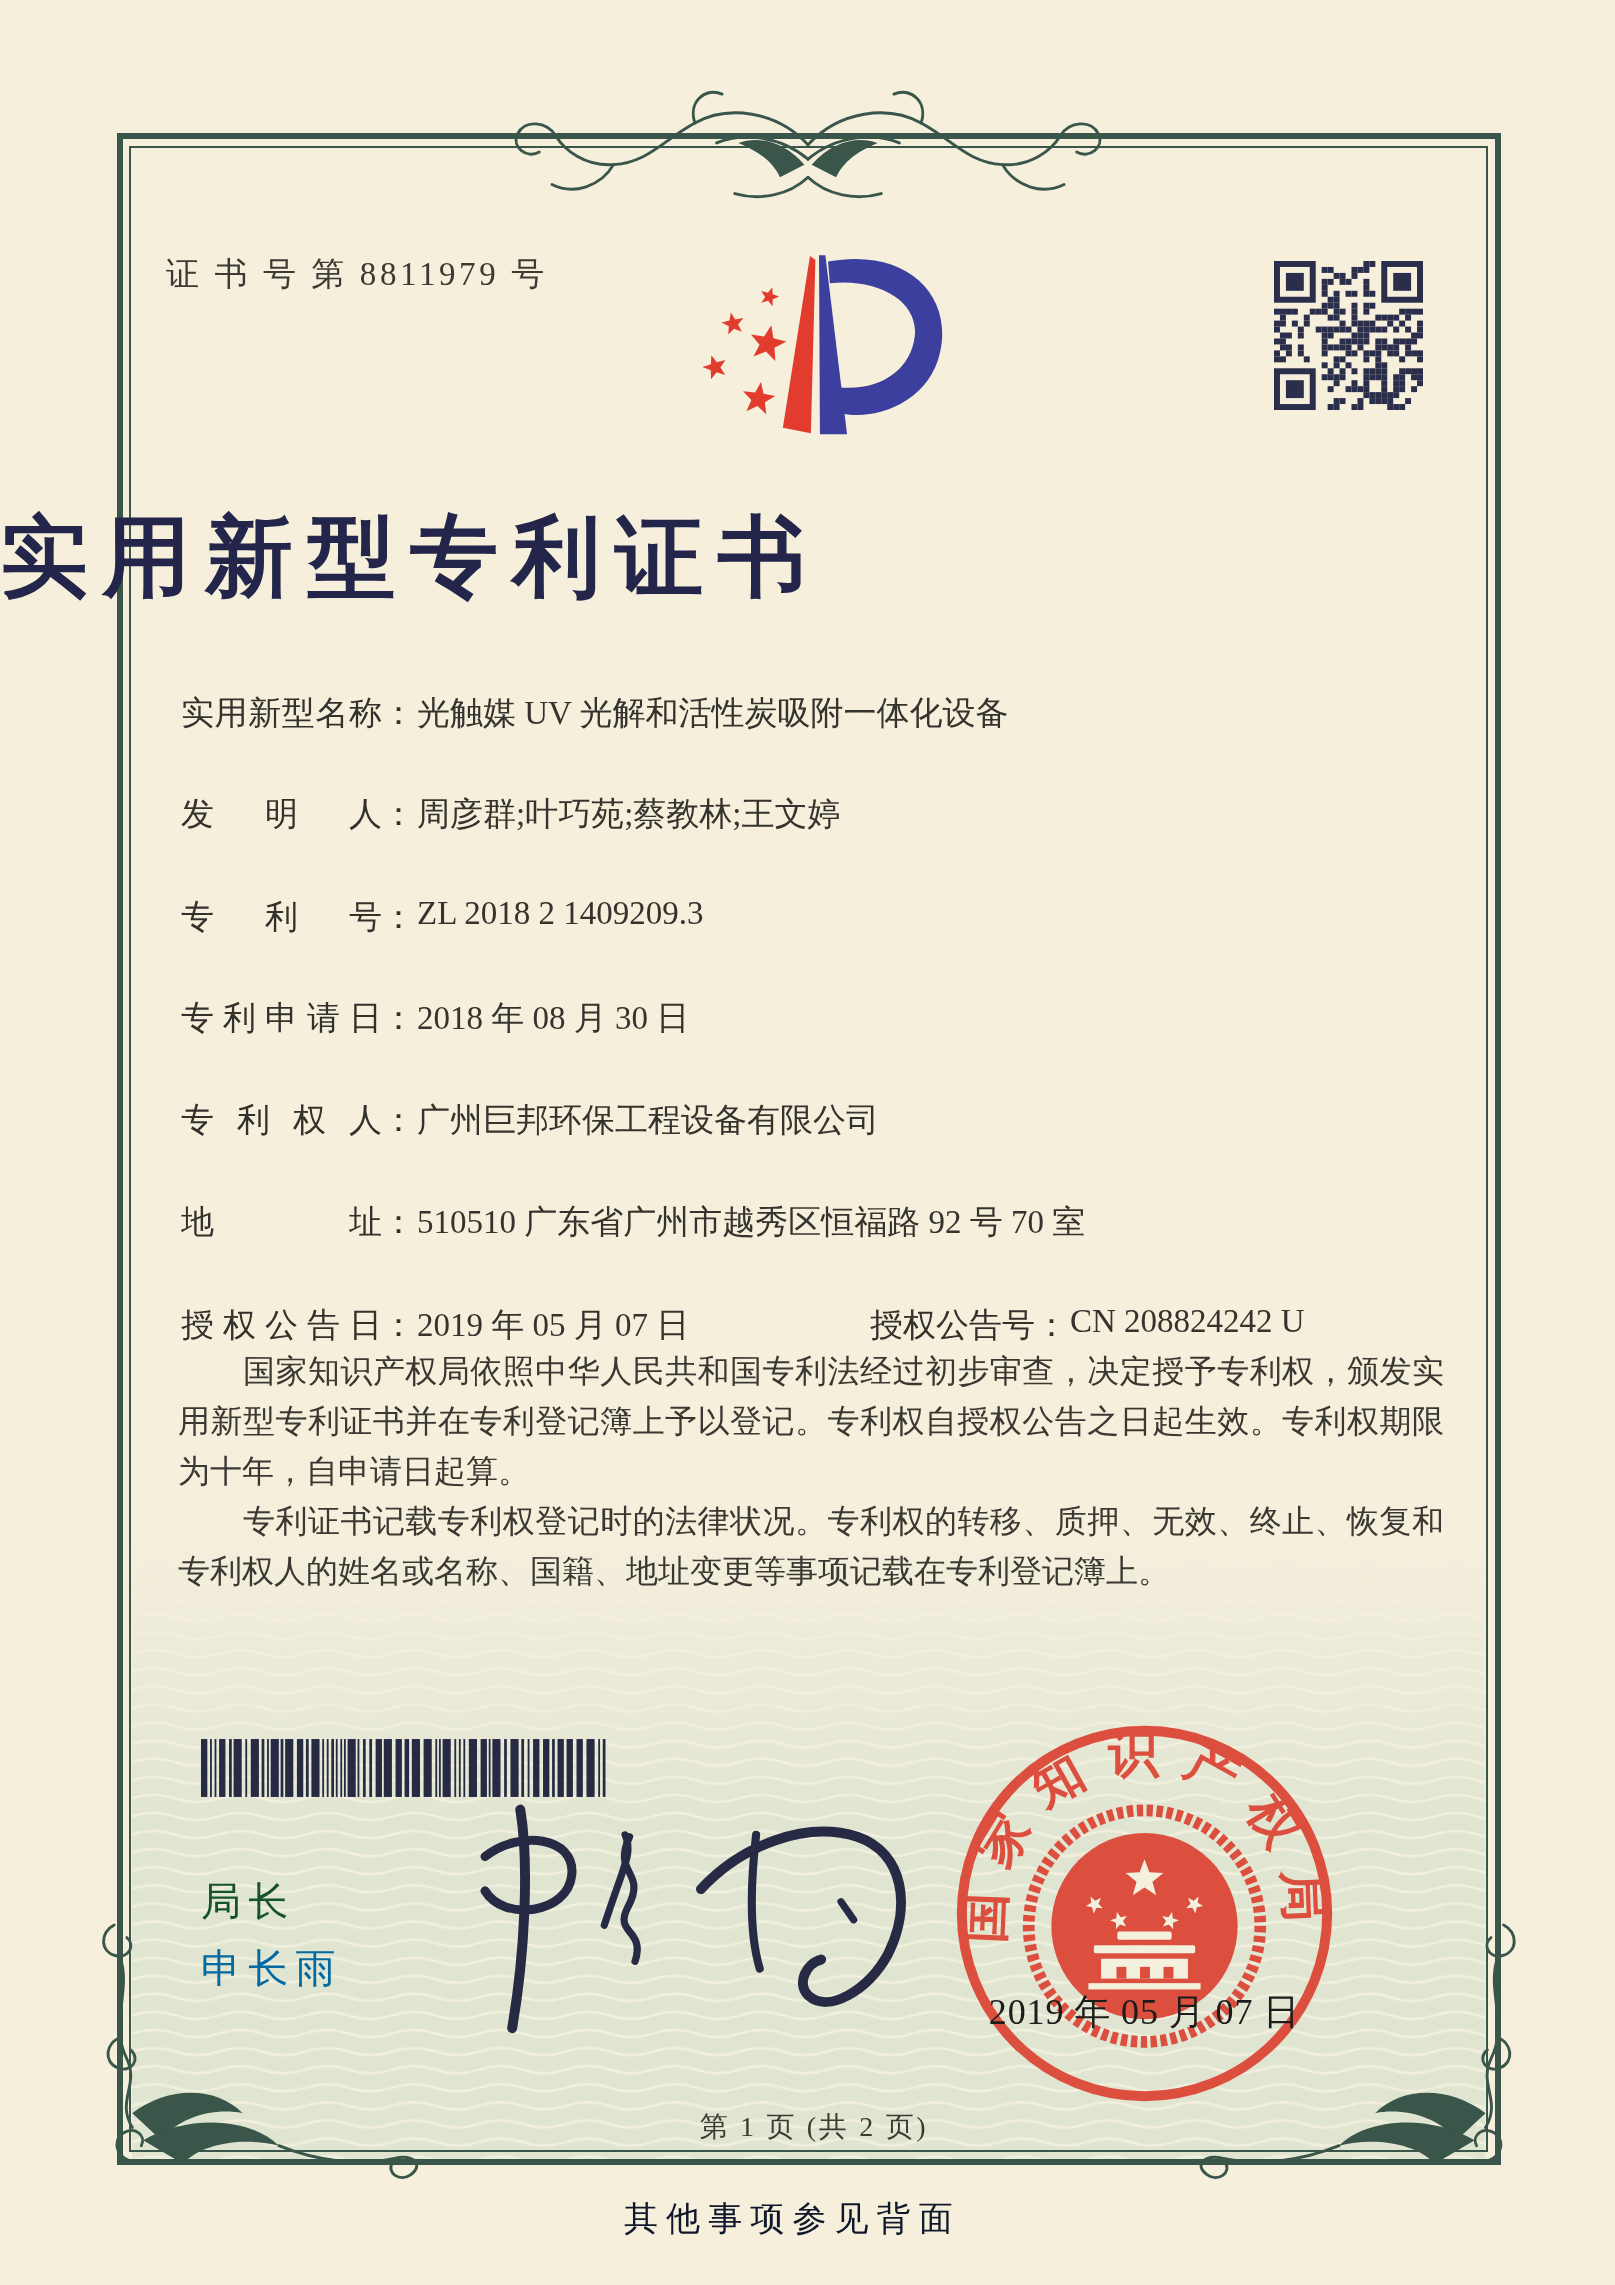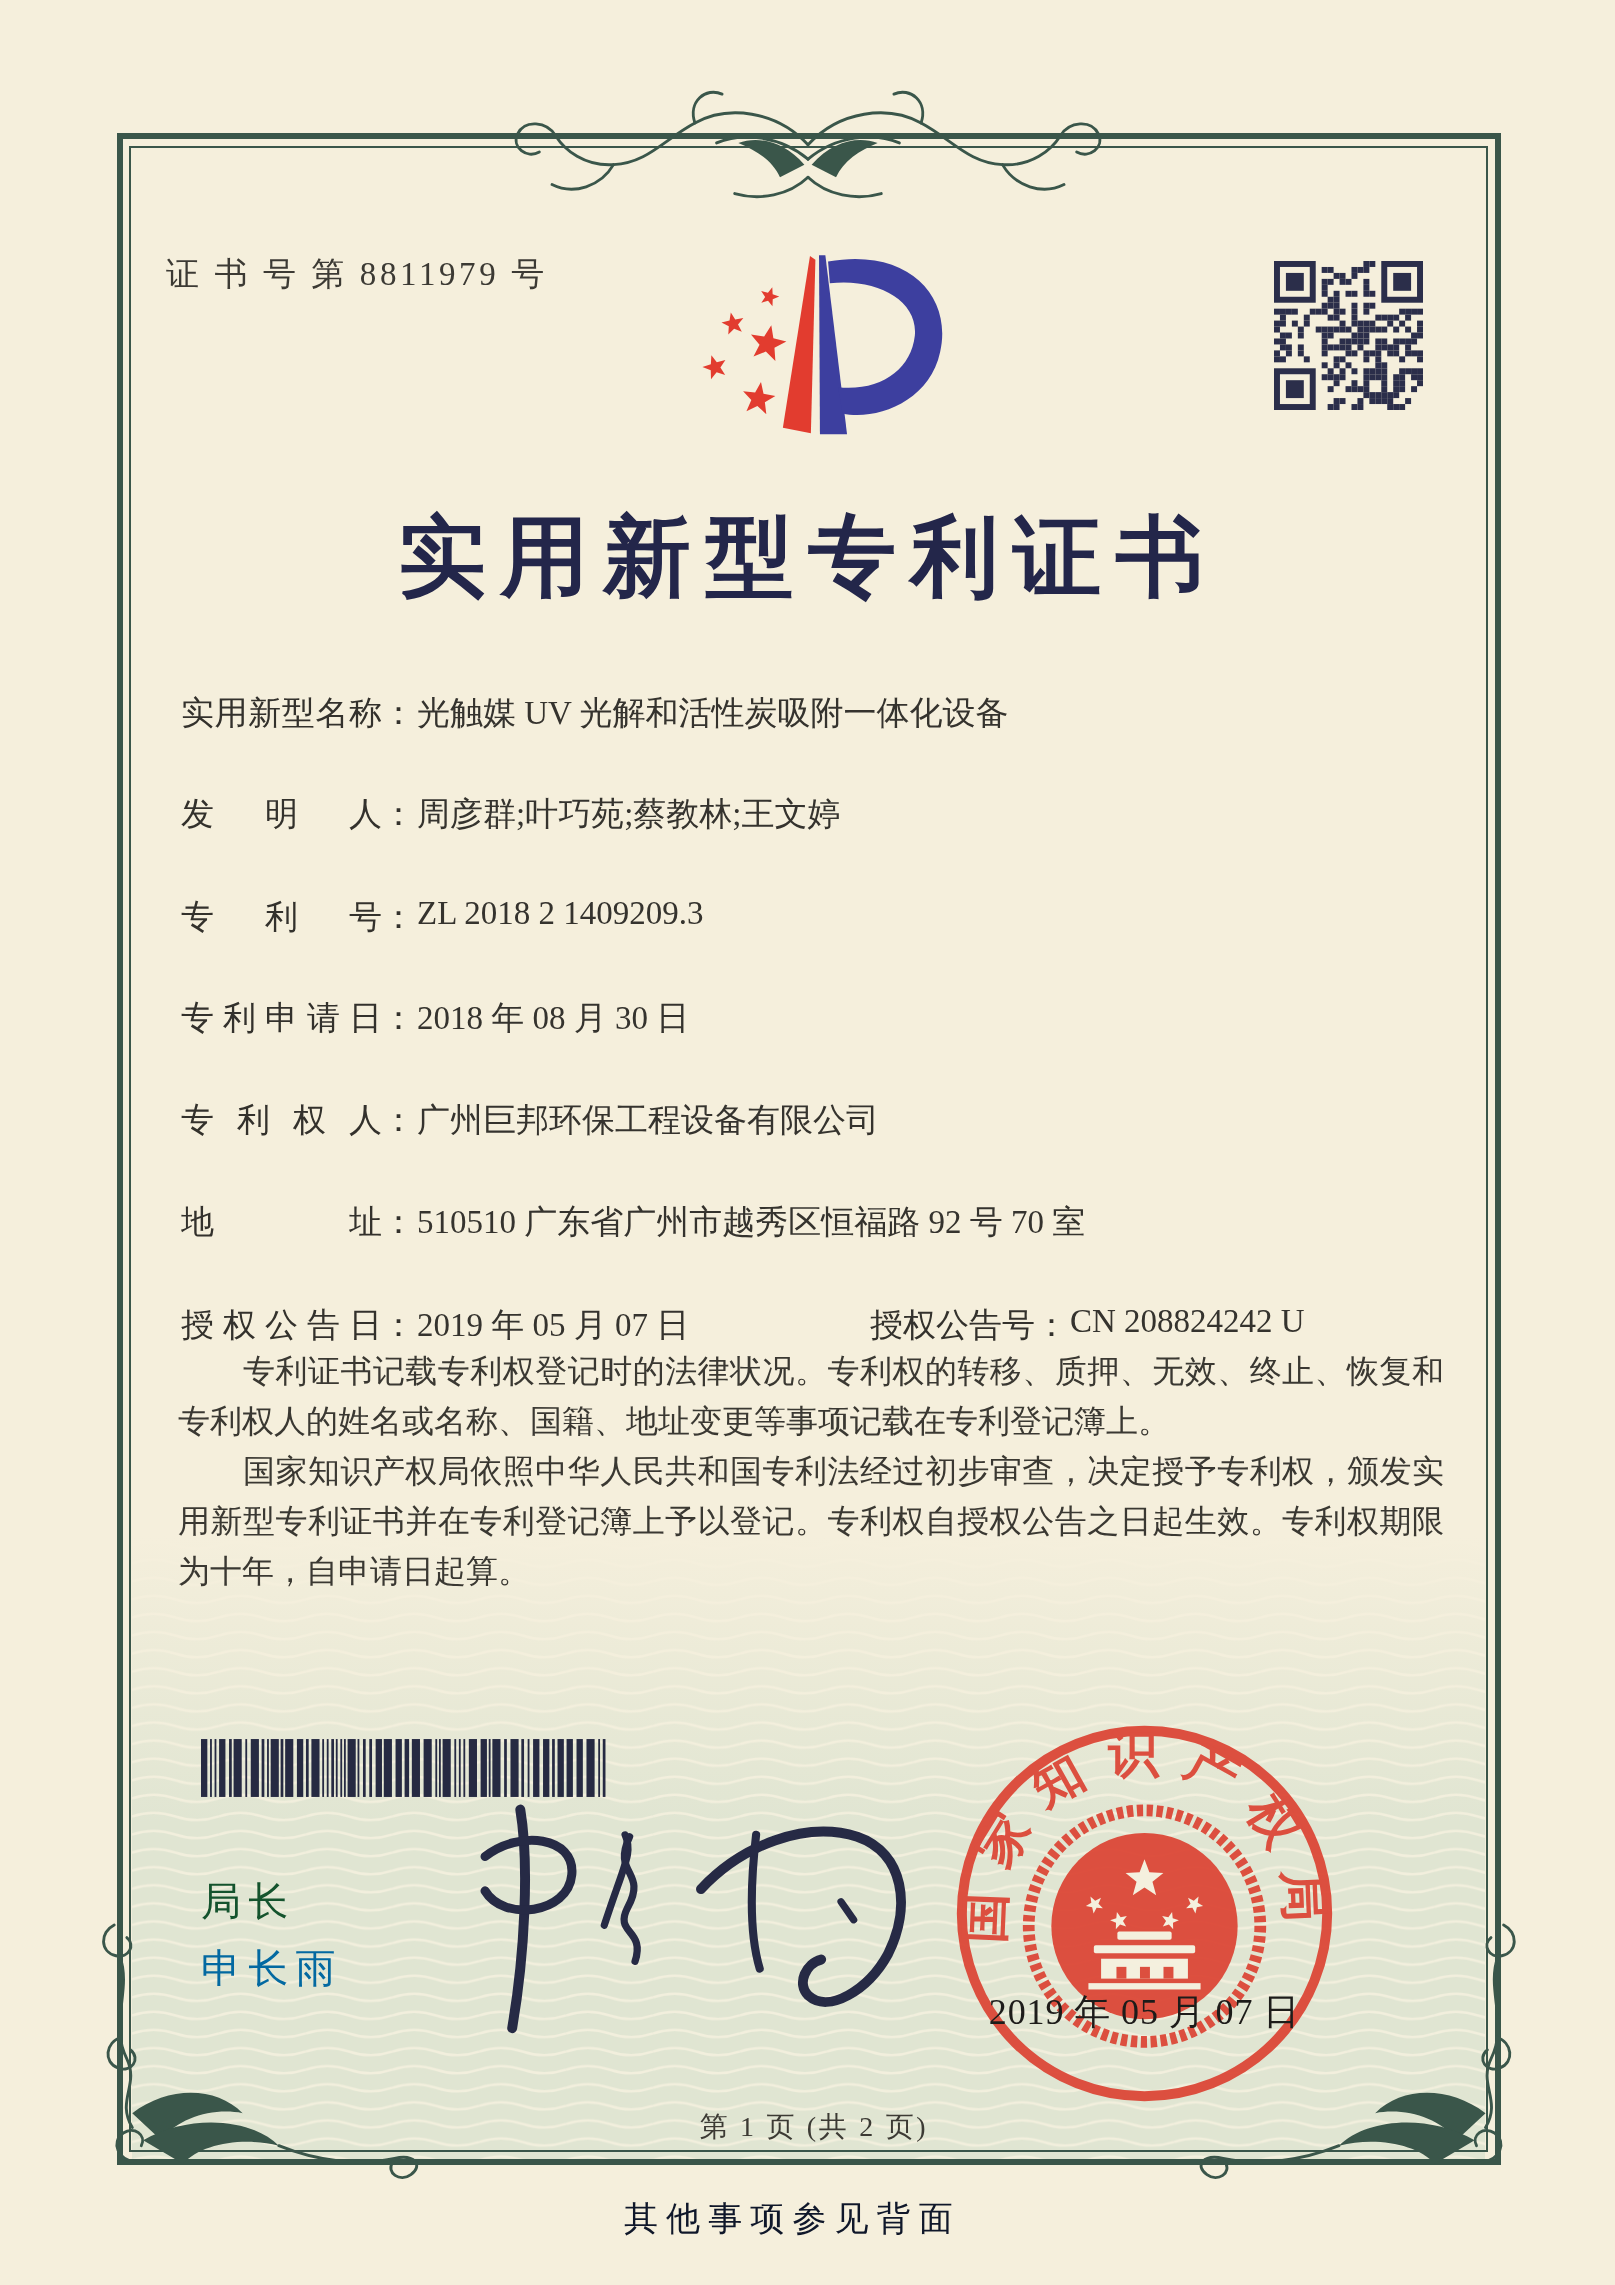--- a/index.html
+++ b/index.html
@@ -16,21 +16,21 @@
   .band-fade{position:absolute;left:0;top:0;right:0;height:289px;
     background:linear-gradient(#f5efdc,rgba(245,239,220,0));}
   
   .frame-outer{left:117px;top:133px;width:1384px;height:2032px;border:6.3px solid #3a564a;z-index:1;box-sizing:border-box;}
   .frame-inner{left:129px;top:146px;width:1359px;height:2006px;border:2.7px solid #3a564a;z-index:1;box-sizing:border-box;}
   .ornaments{left:0;top:0;z-index:2;pointer-events:none;}
   
   .cert-no{left:166px;top:252px;font-size:33px;letter-spacing:3.6px;color:#3c3a34;z-index:3;}
   .logo{left:665px;top:229px;z-index:3;}
   .qr{left:1274px;top:261px;z-index:3;}
-  .title{left:0;right:0;top:498px;text-align:center;font-size:88px;font-weight:bold;
+  .title{left:0;right:0;top:498px;text-align:left;font-size:88px;font-weight:bold;
     letter-spacing:14.5px;color:#23264a;z-index:3;margin:0;}
   .field-row{left:181px;width:1285px;font-size:33px;color:#33312c;z-index:3;white-space:nowrap;}
   .flabel{display:inline-block;width:201px;text-align:justify;text-align-last:justify;
     text-justify:inter-character;vertical-align:top;}
   .fcolon{display:inline-block;vertical-align:top;}
   .fvalue{display:inline-block;margin-left:2px;vertical-align:top;color:#35332e;}
   .grant-right{position:absolute;left:689px;top:0;white-space:nowrap;text-align:center;}
   .paras{left:178px;top:1346px;width:1266px;z-index:3;font-size:32px;line-height:50px;color:#3a3832;}
   .paras p{margin:0;text-indent:65px;text-align:justify;}
   .barcode{left:201px;top:1739px;z-index:3;}
@@ -349,22 +349,22 @@
   <span class="flabel">地址</span><span class="fcolon">：</span><span class="fvalue">510510 广东省广州市越秀区恒福路 92 号 70 室</span>
 </div>
 <div class="abs field-row" style="top:1303px">
   <span class="flabel">授权公告日</span><span class="fcolon">：</span><span class="fvalue">2019 年 05 月 07 日</span>
   <span class="grant-right">
     <span>授权公告号</span><span>：</span><span class="fvalue">CN 208824242 U</span>
   </span>
 </div>
 
 <div class="abs paras">
+  <p>国家知识产权局依照中华人民共和国专利法经过初步审查，决定授予专利权，颁发实用新型专利证书并在专利登记簿上予以登记。专利权自授权公告之日起生效。专利权期限为十年，自申请日起算。</p>
   <p>专利证书记载专利权登记时的法律状况。专利权的转移、质押、无效、终止、恢复和专利权人的姓名或名称、国籍、地址变更等事项记载在专利登记簿上。</p>
-  <p>国家知识产权局依照中华人民共和国专利法经过初步审查，决定授予专利权，颁发实用新型专利证书并在专利登记簿上予以登记。专利权自授权公告之日起生效。专利权期限为十年，自申请日起算。</p>
 </div>
 
 <svg class="abs barcode" width="409" height="58" viewBox="0 0 452 64">
   <g>
       <rect x="0" y="0" width="7" height="64" fill="#262a42"></rect>
       <rect x="10" y="0" width="2" height="64" fill="#262a42"></rect>
       <rect x="15" y="0" width="2" height="64" fill="#262a42"></rect>
       <rect x="20" y="0" width="7" height="64" fill="#262a42"></rect>
       <rect x="31" y="0" width="3" height="64" fill="#262a42"></rect>
       <rect x="36" y="0" width="9" height="64" fill="#262a42"></rect>

